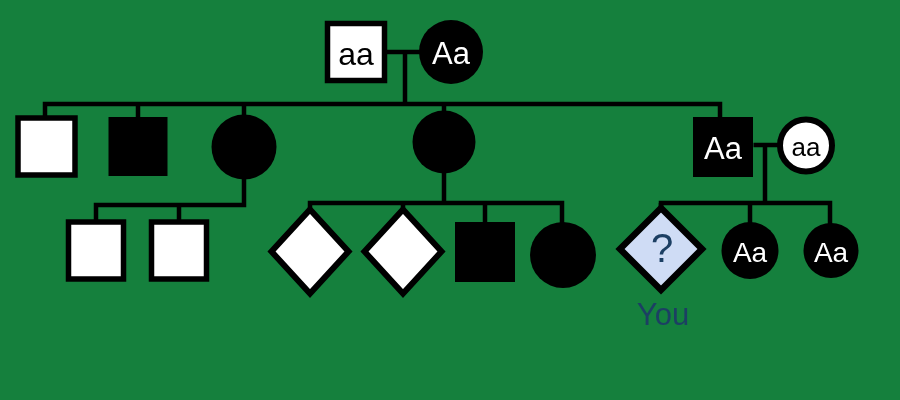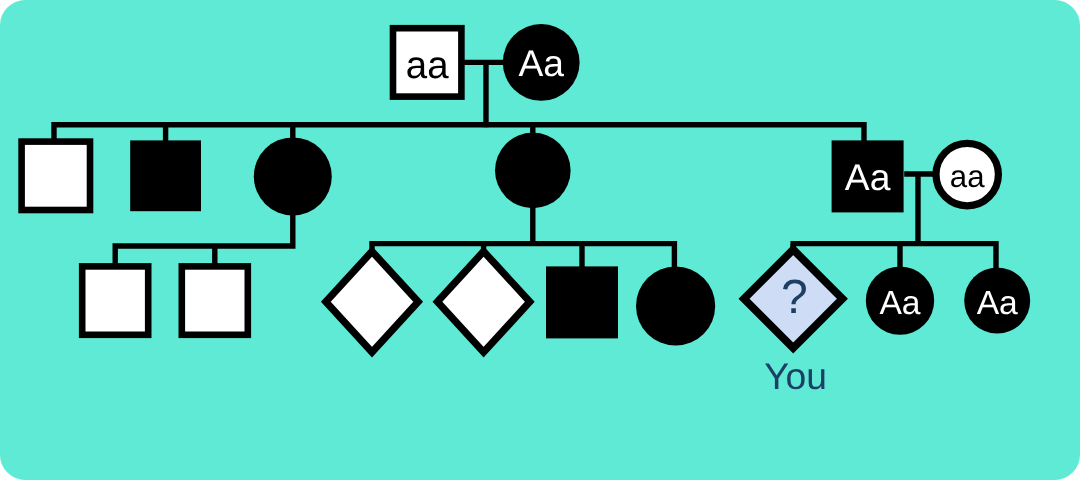--- a/index.html
+++ b/index.html
@@ -4,23 +4,22 @@
 <style>
   html, body {
     margin: 0;
     padding: 0;
     background: #ffffff;
   }
   .stage {
     position: relative;
     width: 900px;
     height: 400px;
-    background: #5eead4;
+    background: #15803d;
     overflow: hidden;
-    border-radius: 21px;
   }
   svg { display: block; }
   text {
     font-family: "Liberation Sans", "DejaVu Sans", sans-serif;
     text-anchor: middle;
     dominant-baseline: central;
   }
   .t-dark  { fill: #000000; }
   .t-light { fill: #ffffff; }
   .t-navy  { fill: #1c3f63; }

